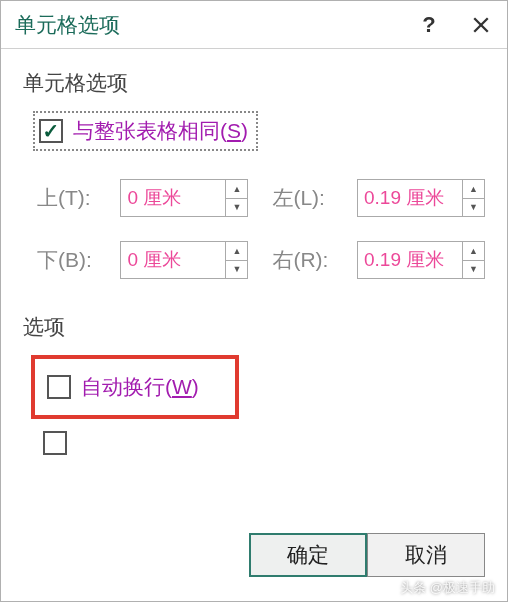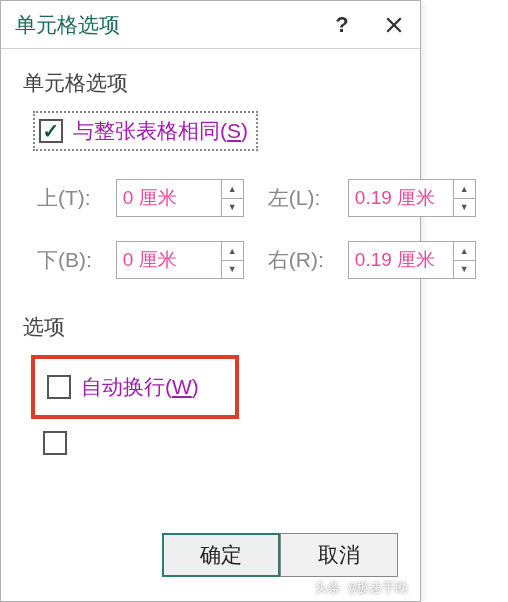--- a/index.html
+++ b/index.html
@@ -2,21 +2,21 @@
 <html><head>
 <meta charset="utf-8">
 <style>
   * { box-sizing: border-box; }
   html, body {
     margin: 0; padding: 0;
     font-family: "Microsoft YaHei", "SimSun", sans-serif;
     background: #ffffff;
   }
   .dialog {
-    width: 421px; height: 602px;
+    width: 508px; height: 602px;
     border: 1px solid #b0b0b0;
     display: flex; flex-direction: column;
     position: relative;
     box-shadow: 0 2px 8px rgba(0,0,0,0.15);
   }
   .titlebar {
     height: 48px;
     background: #ffffff;
     border-bottom: 1px solid #d0d0d0;
     display: flex; align-items: center;
@@ -150,21 +150,20 @@
     border: 2px solid #2f7c6e;
     background: #eef0ef;
   }
   .watermark {
     position: absolute;
     right: 12px; bottom: 4px;
     font-size: 13px;
     color: rgba(255,255,255,0.85);
     text-shadow: 0 0 3px rgba(0,0,0,0.5);
     pointer-events: none;
-    font-family: Liberation Mono, monospace;
   }
 </style>
 </head>
 <body>
 
 <div class="dialog">
 
   <div class="titlebar">
     <div class="titlebar-title">单元格选项</div>
     <div class="titlebar-btn help-q">?</div>

